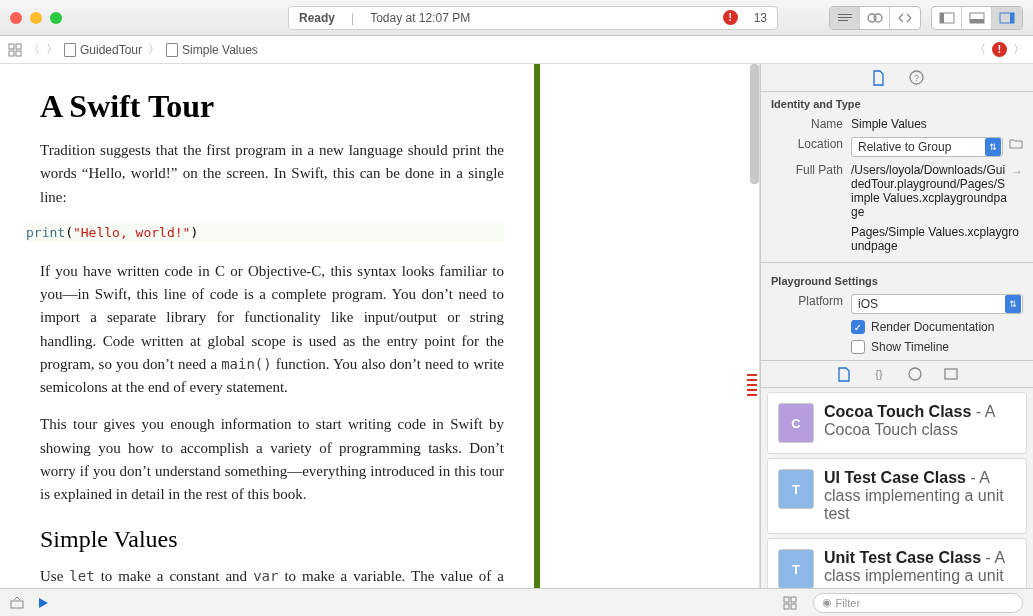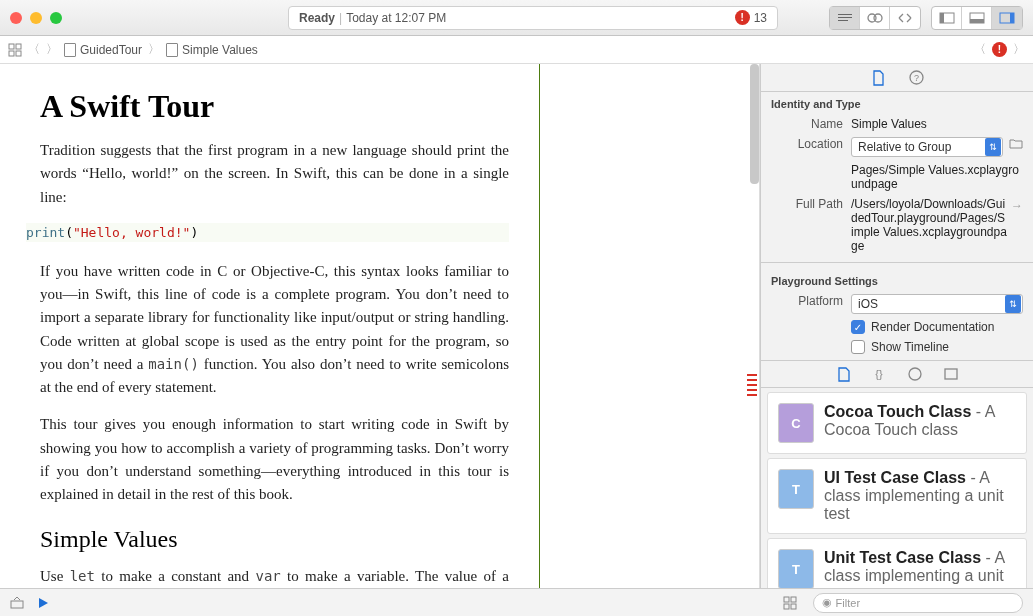--- a/index.html
+++ b/index.html
@@ -29,21 +29,21 @@
       margin-left: 210px;
       height: 24px;
       background: #fff;
       border: 1px solid #d0d0d0;
       border-radius: 4px;
       display: flex;
       align-items: center;
       padding: 0 10px;
       font-size: 12px;
       color: #555;
-      gap: 4px;
+      gap: 16px;
     }
     .status-pill .sep { color:#bbb; }
     .status-pill .spacer { flex:1; }
     .err-badge {
       background:#d93025; color:#fff; border-radius:50%;
       width:15px;height:15px; display:flex;align-items:center;justify-content:center;
       font-size:10px; font-weight:600;
     }
     .titlebar-right { margin-left:auto; display:flex; gap:10px; align-items:center;}
     .tb-group{display:flex; border:1px solid #c0c0c0; border-radius:4px; background:#fff;}
@@ -54,21 +54,21 @@
     .jumpbar{
       height:28px; background:#fff; border-bottom:1px solid #ddd;
       display:flex;align-items:center;padding:0 8px;font-size:12px;color:#555;gap:6px;
     }
     .jumpbar .chev{color:#999;}
     .jumpbar .crumb{display:flex;align-items:center;gap:4px;}
     .jumpbar .spacer{flex:1;}
     .doc-icon{width:12px;height:14px;border:1px solid #888;border-radius:1px;position:relative;display:inline-block;}
     
     .main{display:flex;height:calc(616px - 36px - 28px - 28px);}
-    .editor{flex:0 0 540px;background:#fff;border-right:1px solid #4d7c0f;padding:24px 30px 20px 40px;overflow:auto;position:relative;}
+    .editor{flex:0 0 540px;background:#fff;border-right:6px solid #4d7c0f;padding:24px 30px 20px 40px;overflow:auto;position:relative;}
     .editor h1{font-family:Georgia,serif;font-weight:700;font-size:32px;color:#000;margin-bottom:14px;}
     .editor h2{font-family:Georgia,serif;font-weight:500;font-size:24px;color:#000;margin:20px 0 12px;}
     .editor p{font-family:Georgia,serif;font-size:15px;line-height:1.55;color:#222;text-align:justify;margin-bottom:14px;margin-top:7px;}
     .editor .code-inline{font-family:Menlo,monospace;font-size:14px;color:#444;}
     .code-line{font-family:Menlo,monospace;font-size:13px;margin:14px 0 18px -14px;background:#f8fbf4;padding:2px 0;}
     .code-line .fn{color:#3e7087;} .code-line .str{color:#c41a16;} .code-line .paren{color:#000;}
     .results-pane{flex:0 0 220px;background:#fff;border-right:1px solid #ddd;position:relative;}
     .results-pane .red-stripe{position:absolute;right:2px;top:310px;width:10px;height:30px;}
     .results-pane .red-stripe div{height:2px;background:#d93025;margin-bottom:3px;}
     .mini-scroll{position:absolute;right:0;top:0;width:9px;height:120px;background:#c8c8c8;border-radius:4px;}
@@ -243,27 +243,27 @@
         <span>Relative to Group</span>
         <span class="arr">⇅</span>
       </div>
       <span style="margin-left:6px;color:#888;">
         <svg width="14" height="12">
             <path d="M1 3h4l1 1h7v7H1z" fill="none" stroke="#888"></path>
           </svg>
       </span>
     </div>
     <div class="insp-row">
-      <div class="lbl"></div>
-      <div class="val">Pages/Simple Values.xcplaygroundpage</div>
-    </div>
-    <div class="insp-row">
       <div class="lbl">Full Path</div>
       <div class="val">/Users/loyola/Downloads/GuidedTour.playground/Pages/Simple Values.xcplaygroundpage</div>
       <span style="margin-left:4px;color:#999;">→</span>
+    </div>
+    <div class="insp-row">
+      <div class="lbl"></div>
+      <div class="val">Pages/Simple Values.xcplaygroundpage</div>
     </div>
 
     <div class="insp-divider"></div>
     <div class="insp-section-head">Playground Settings</div>
     <div class="insp-row">
       <div class="lbl">Platform</div>
       <div class="insp-select">
         <span>iOS</span>
         <span class="arr">⇅</span>
       </div>

